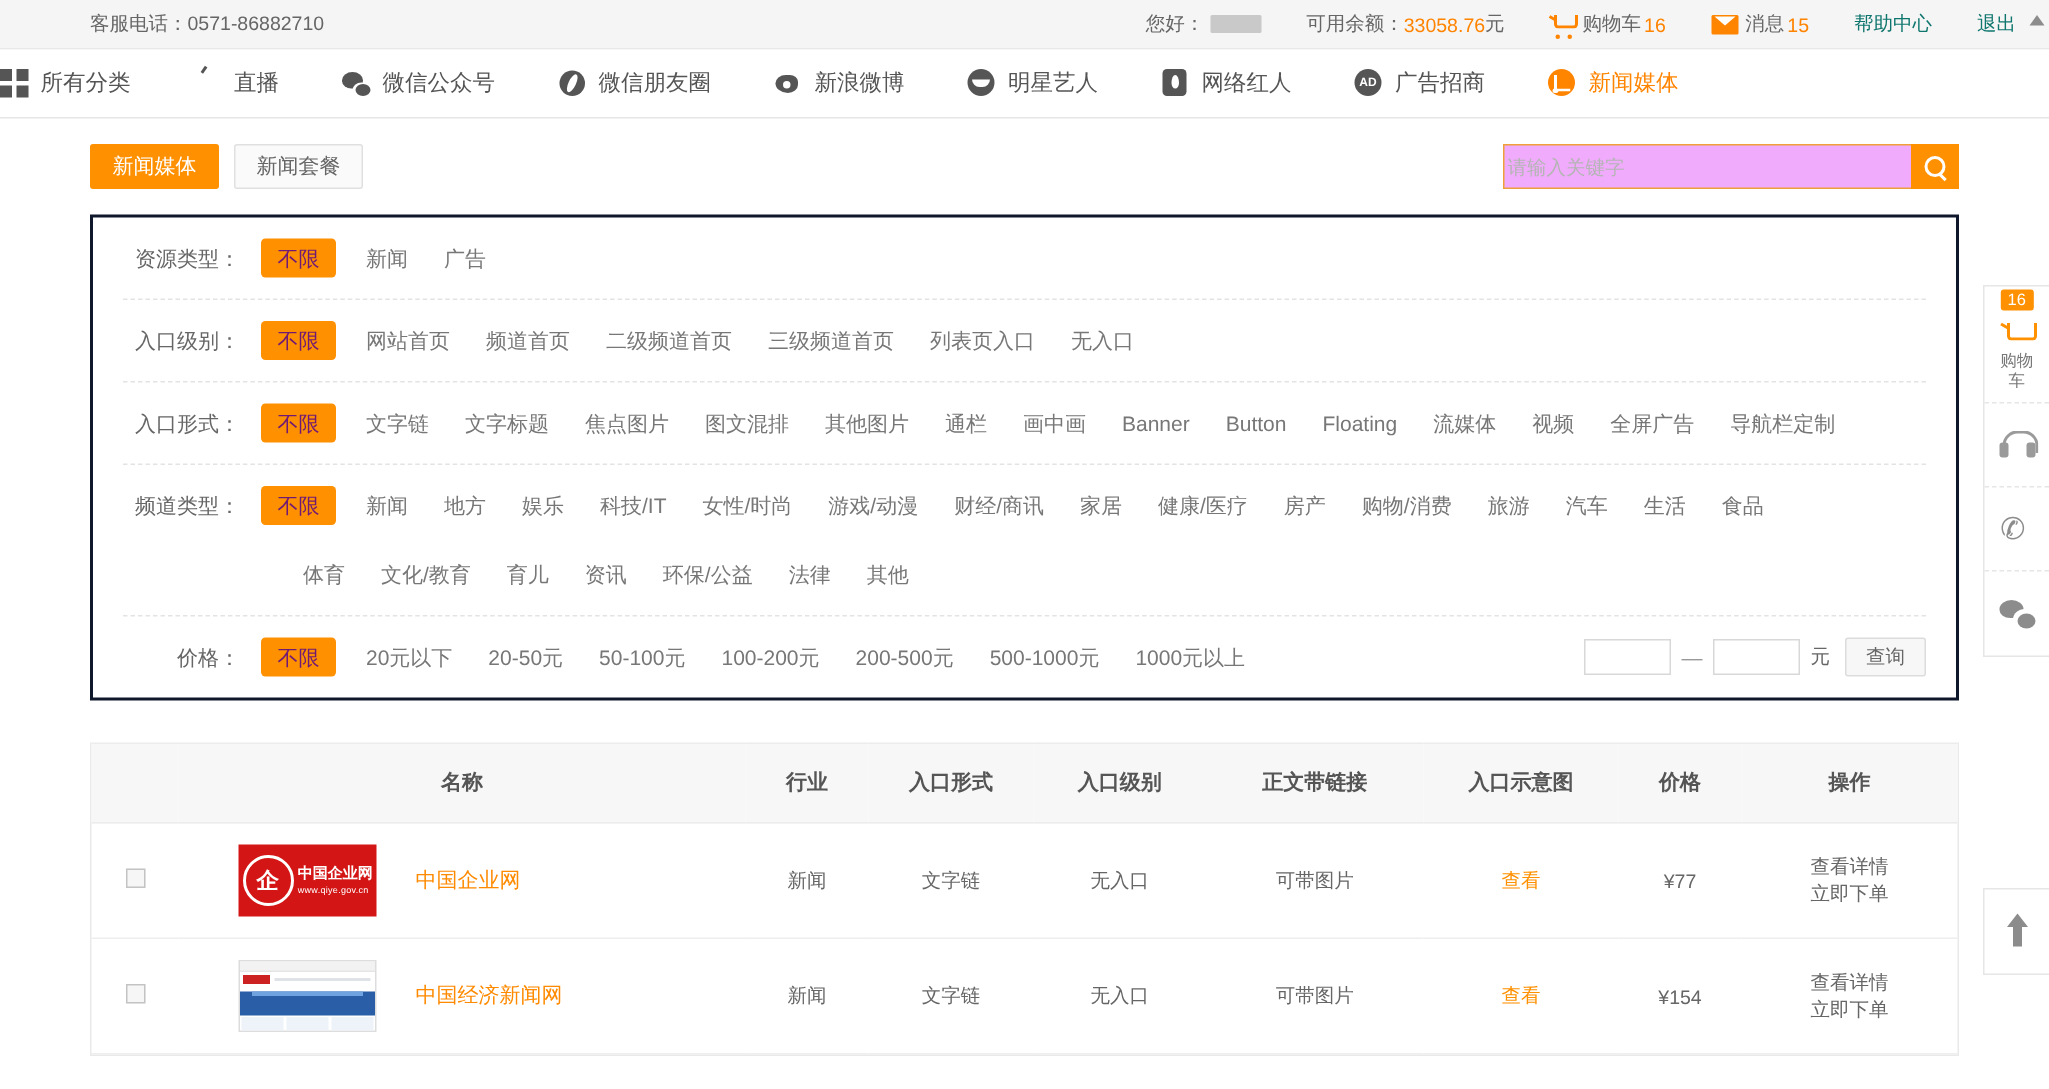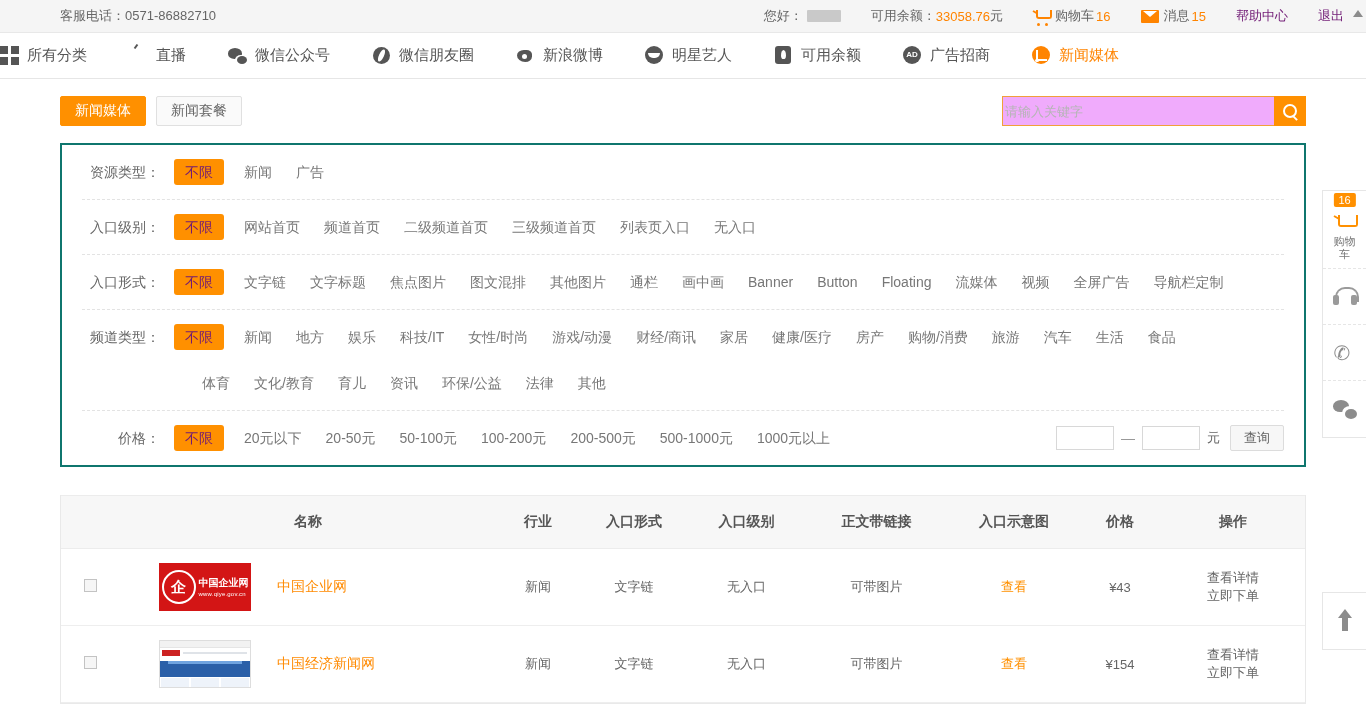--- a/index.html
+++ b/index.html
@@ -20,21 +20,21 @@
   }
   .topbar .left { padding-left: 60px; }
   .topbar .right { margin-left: auto; display: flex; align-items: center; padding-right: 22px; }
   .topbar .right > * { margin-left: 30px; display: flex; align-items: center; }
   .greet-name {
     display: inline-block; width: 34px; height: 12px; background: #c9c9c9;
     margin-left: 4px; border-radius: 1px;
   }
   .amount { color: #ff8400; }
   .cart-num, .msg-num { color: #ff8400; margin-left: 2px; }
-  .help-link, .logout-link { color: #701a75; cursor: pointer; }
+  .help-link, .logout-link { color: #0f766e; cursor: pointer; }
   .ico-cart-small {
     display: inline-block; width: 17px; height: 13px; margin-right: 5px; position: relative;
   }
   .ico-cart-small::before {
     content: ""; position: absolute; left: 3px; top: 0; width: 12px; height: 7px;
     border: 2px solid #ff8400; border-top: none; border-radius: 0 0 3px 3px;
   }
   .ico-cart-small::after {
     content: ""; position: absolute; left: 0; top: 0; width: 5px; height: 2px;
     background: #ff8400; transform: rotate(30deg); transform-origin: left center;
@@ -185,21 +185,21 @@
   .ico-search::before {
     content: ""; position: absolute; left: 0; top: 0; width: 10px; height: 10px;
     border: 2px solid #fff; border-radius: 50%;
   }
   .ico-search::after {
     content: ""; position: absolute; right: 0; bottom: 0; width: 6px; height: 2px;
     background: #fff; transform: rotate(45deg);
   }
 
   
-  .filter-panel { border: 2px solid #0f766e; background: #fff; }
+  .filter-panel { border: 2px solid #0f172a; background: #fff; }
   .filter-row {
     display: flex; align-items: flex-start; padding: 14px 0 14px 0;
     border-bottom: 1px dashed #e3e3e3; margin: 0 20px;
   }
   .filter-row:last-child { border-bottom: none; }
   .filter-label {
     width: 92px; flex: none; text-align: right; padding-right: 14px; font-size: 14px;
     color: #666; line-height: 26px;
   }
   .filter-opts { display: flex; flex-wrap: wrap; align-items: center; flex: 1; }
@@ -394,21 +394,21 @@
     <div class="nav-item">
       <span class="nav-ico ico-weibo"></span>
       <span>新浪微博</span>
     </div>
     <div class="nav-item">
       <span class="nav-ico ico-star"></span>
       <span>明星艺人</span>
     </div>
     <div class="nav-item">
       <span class="nav-ico ico-flame"></span>
-      <span>可用余额</span>
+      <span>网络红人</span>
     </div>
     <div class="nav-item">
       <span class="nav-ico ico-ad">
           <span>AD</span>
         </span>
       <span>广告招商</span>
     </div>
     <div class="nav-item active">
       <span class="nav-ico ico-rss">
           <span></span>
@@ -557,21 +557,21 @@
                   </div>
                 </div>
                 <span class="sitename">中国企业网</span>
               </div>
             </td>
             <td>新闻</td>
             <td>文字链</td>
             <td>无入口</td>
             <td>可带图片</td>
             <td><span class="link-view">查看</span></td>
-            <td>¥43</td>
+            <td>¥77</td>
             <td>
               <div class="ops">
                 <div>查看详情</div>
                 <div>立即下单</div>
               </div>
             </td>
           </tr>
           <tr>
             <td><span class="cb"></span></td>
             <td>

